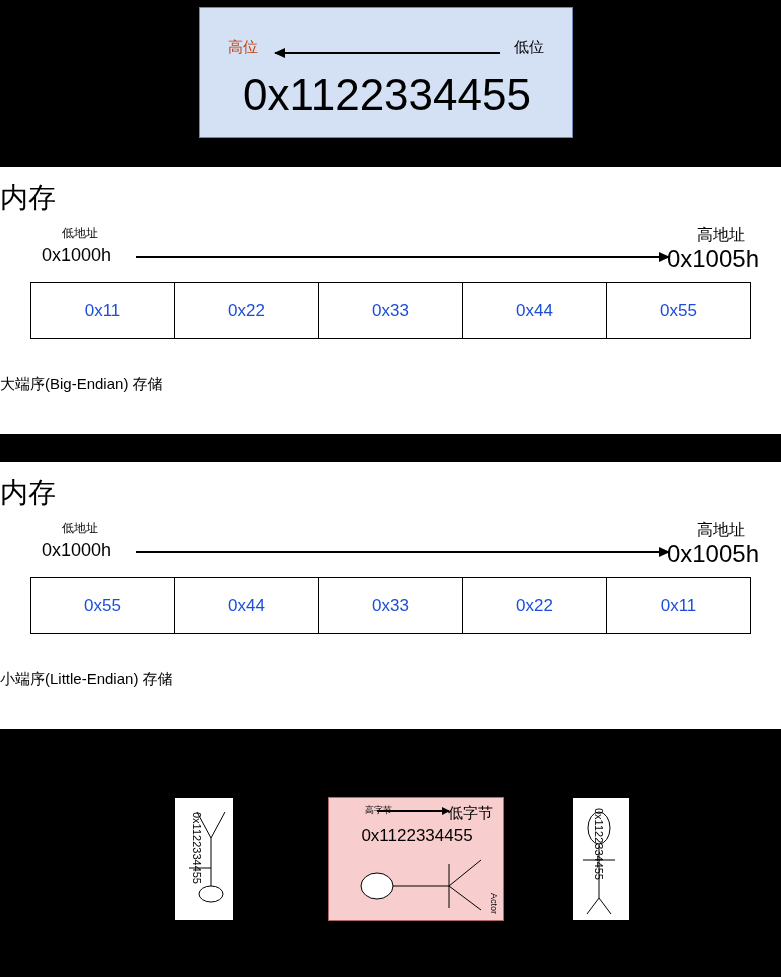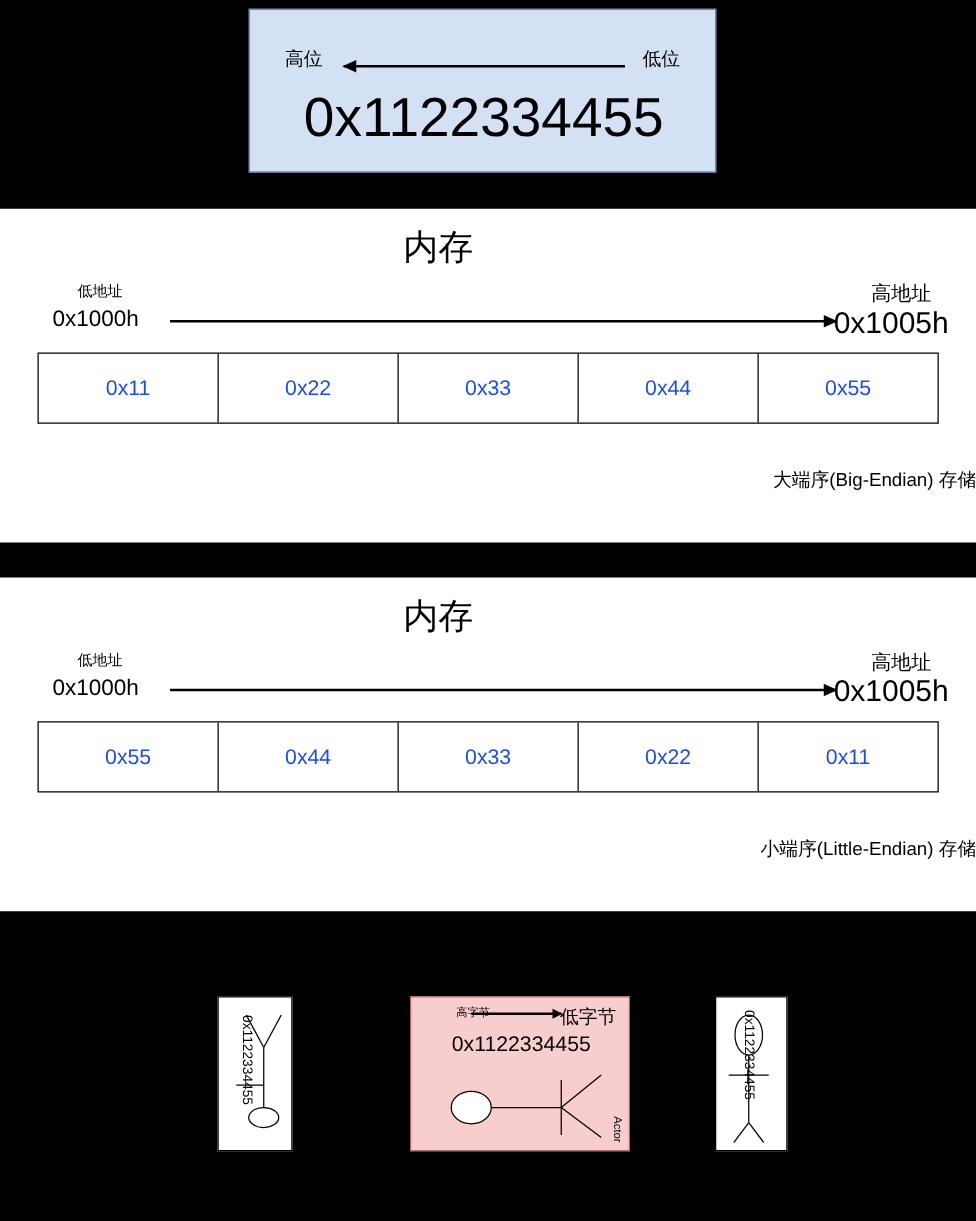--- a/index.html
+++ b/index.html
@@ -31,21 +31,21 @@
     height: 131px;
     background: #d4e1f5;
     border: 1px solid #6b8ab8;
     box-sizing: border-box;
   }
   .vb-label-high {
     position: absolute;
     left: 28px;
     top: 30px;
     font-size: 15px;
-    color: #000000;
+    color: #c2410c;
   }
   .vb-label-low {
     position: absolute;
     right: 28px;
     top: 30px;
     font-size: 15px;
     color: #000;
   }
   .vb-arrow {
     position: absolute;
@@ -84,21 +84,21 @@
     background: #ffffff;
   }
   .panel-big { top: 167px; height: 267px; }
   .panel-little { top: 462px; height: 267px; }
 
   .panel-title {
     position: absolute;
     left: 0;
     top: 12px;
     width: 701px;
-    text-align: center;
+    text-align: left;
     font-size: 28px;
     color: #000;
   }
   .addr-low-label {
     position: absolute;
     left: 62px;
     top: 58px;
     font-size: 12px;
     color: #000;
   }
@@ -162,21 +162,21 @@
     color: #1d4ed8;
     box-sizing: border-box;
   }
   .cell:last-child { border-right: none; }
 
   .panel-caption {
     position: absolute;
     left: 0;
     top: 208px;
     width: 781px;
-    text-align: right;
+    text-align: left;
     font-size: 15px;
     color: #000;
   }
 
   
   .thumb {
     position: absolute;
     box-sizing: border-box;
   }
   .thumb-left {

